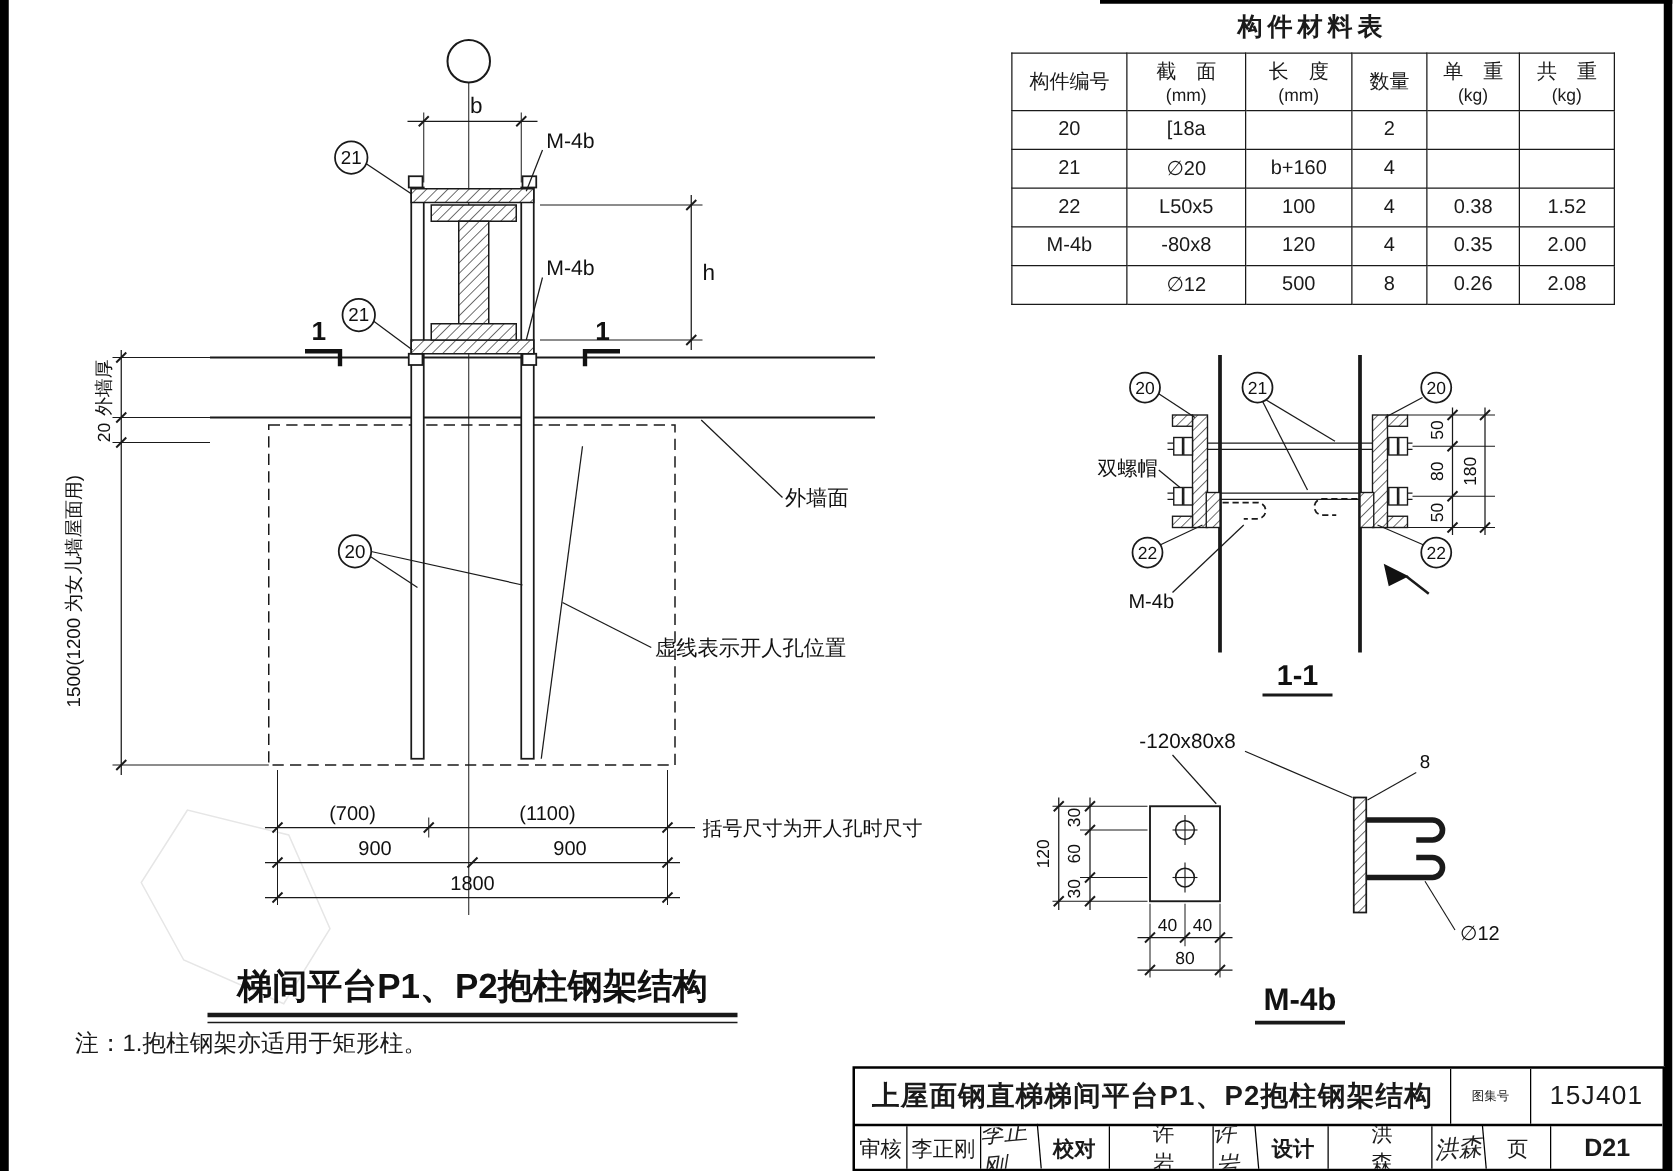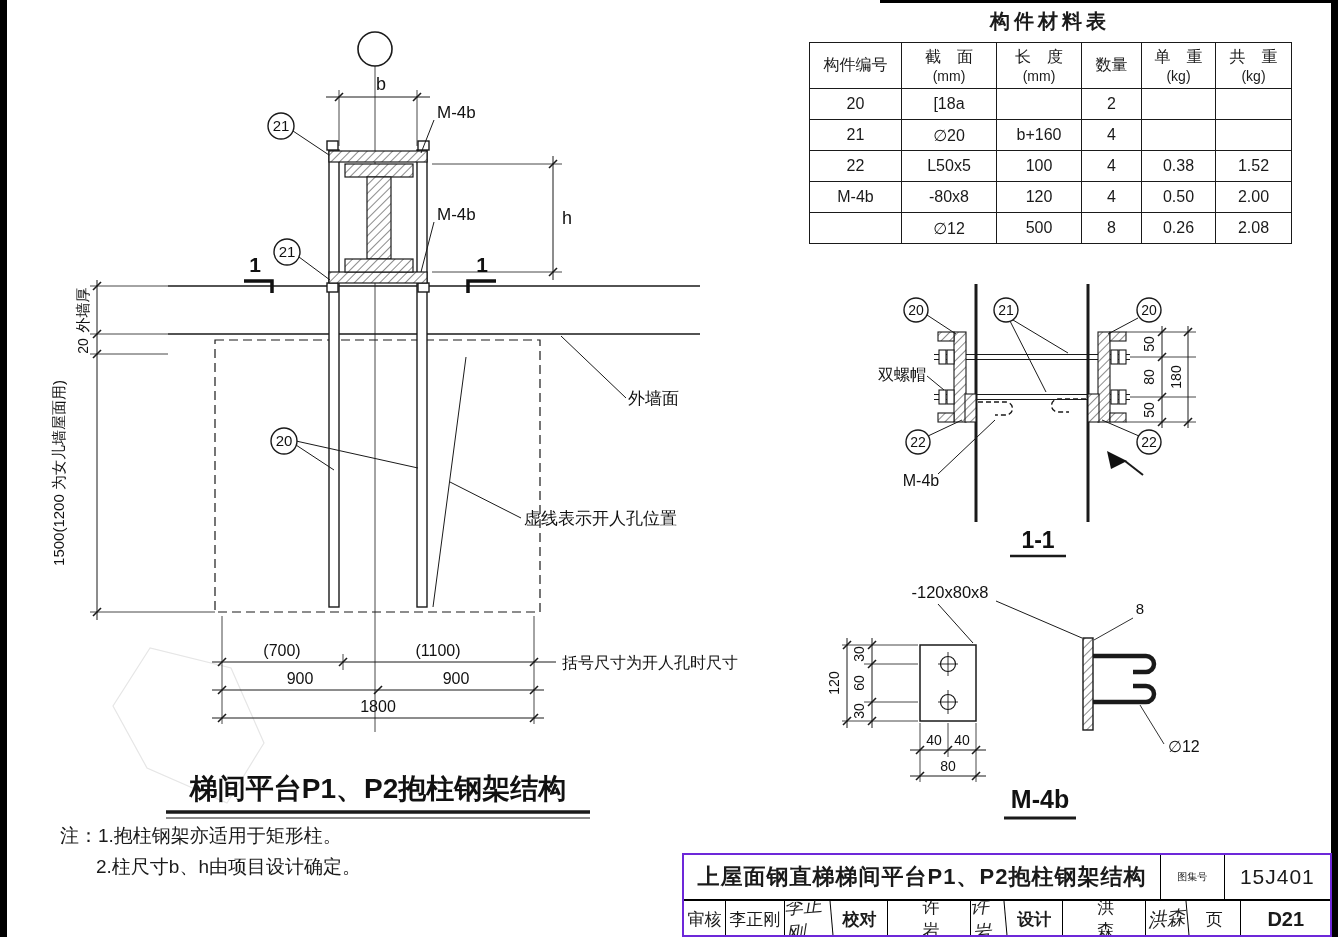--- a/index.html
+++ b/index.html
@@ -16,21 +16,21 @@
   #materials th { height:46px; }
   #materials td { height:31px; }
   .th-sub { font-size:14px; }
   .th-sub:empty { display:none; }
 
   
   #notes { position:absolute; left:60px; top:820px; font-size:19px; line-height:31px; }
   #notes .indent { padding-left:36px; }
 
   
-  #titleblock { position:absolute; left:682px; top:853px; width:650px; height:84px; border:2px solid #6d28d9; background:#fff; overflow:hidden; }
+  #titleblock { position:absolute; left:682px; top:853px; width:650px; height:84px; border:2px solid #000000; background:#fff; overflow:hidden; }
   .tb-row1 { display:flex; height:46px; border-bottom:2px solid #000; }
   .tb-row2 { display:flex; height:36px; }
   .tb-cell { border-right:1.6px solid #000; display:flex; align-items:center; justify-content:center; font-size:17px; overflow:hidden; }
   .tb-row1 .tb-cell:last-child, .tb-row2 .tb-cell:last-child { border-right:none; }
   .tb-main { width:480px; font-size:22px; font-weight:bold; letter-spacing:1px; }
   .tb-atlas-label { width:64px; font-size:10px; }
   .tb-atlas-no { width:106px; font-size:21px; font-weight:normal; letter-spacing:1px; }
   .w50{width:50px;} .w70{width:70px;} .w56{width:56px;} .w48{width:68px;font-weight:bold;} .w58{width:58px;margin-left:34px;} .w42{width:42px;}
   .wpage{width:64px;} .wpageno{width:106px; font-size:20px; font-weight:bold;}
   .sig { font-family:"DejaVu Serif","Liberation Serif",serif; font-style:italic; font-size:19px; transform:rotate(-5deg); color:#222; }
@@ -247,21 +247,21 @@
           <td>100</td>
           <td>4</td>
           <td>0.38</td>
           <td>1.52</td>
       </tr>
       <tr>
         <td>M-4b</td>
           <td>-80x8</td>
           <td>120</td>
           <td>4</td>
-          <td>0.50</td>
+          <td>0.35</td>
           <td>2.00</td>
       </tr>
       <tr>
         <td></td>
           <td>∅12</td>
           <td>500</td>
           <td>8</td>
           <td>0.26</td>
           <td>2.08</td>
       </tr>
@@ -432,21 +432,20 @@
     <text x="962" y="745" font-size="14" text-anchor="middle">40</text>
     <text x="948" y="771" font-size="14" text-anchor="middle">80</text>
     <text x="1140" y="614" font-size="15" text-anchor="middle">8</text>
     <text x="1168" y="752" font-size="16">∅12</text>
     <text x="1040" y="808" font-size="25" font-weight="bold" text-anchor="middle">M-4b</text>
   </g>
 </svg>
 
 <div id="notes">
   <div><span>注：</span><span>1.抱柱钢架亦适用于矩形柱。</span></div>
-  <div class="indent">2.柱尺寸b、h由项目设计确定。</div>
 </div>
 
 <div id="titleblock">
   <div class="tb-row1">
     <div class="tb-cell tb-main">上屋面钢直梯梯间平台P1、P2抱柱钢架结构</div>
     <div class="tb-cell tb-atlas-label">图集号</div>
     <div class="tb-cell tb-atlas-no">15J401</div>
   </div>
   <div class="tb-row2">
     <div class="tb-cell w50">审核</div>

